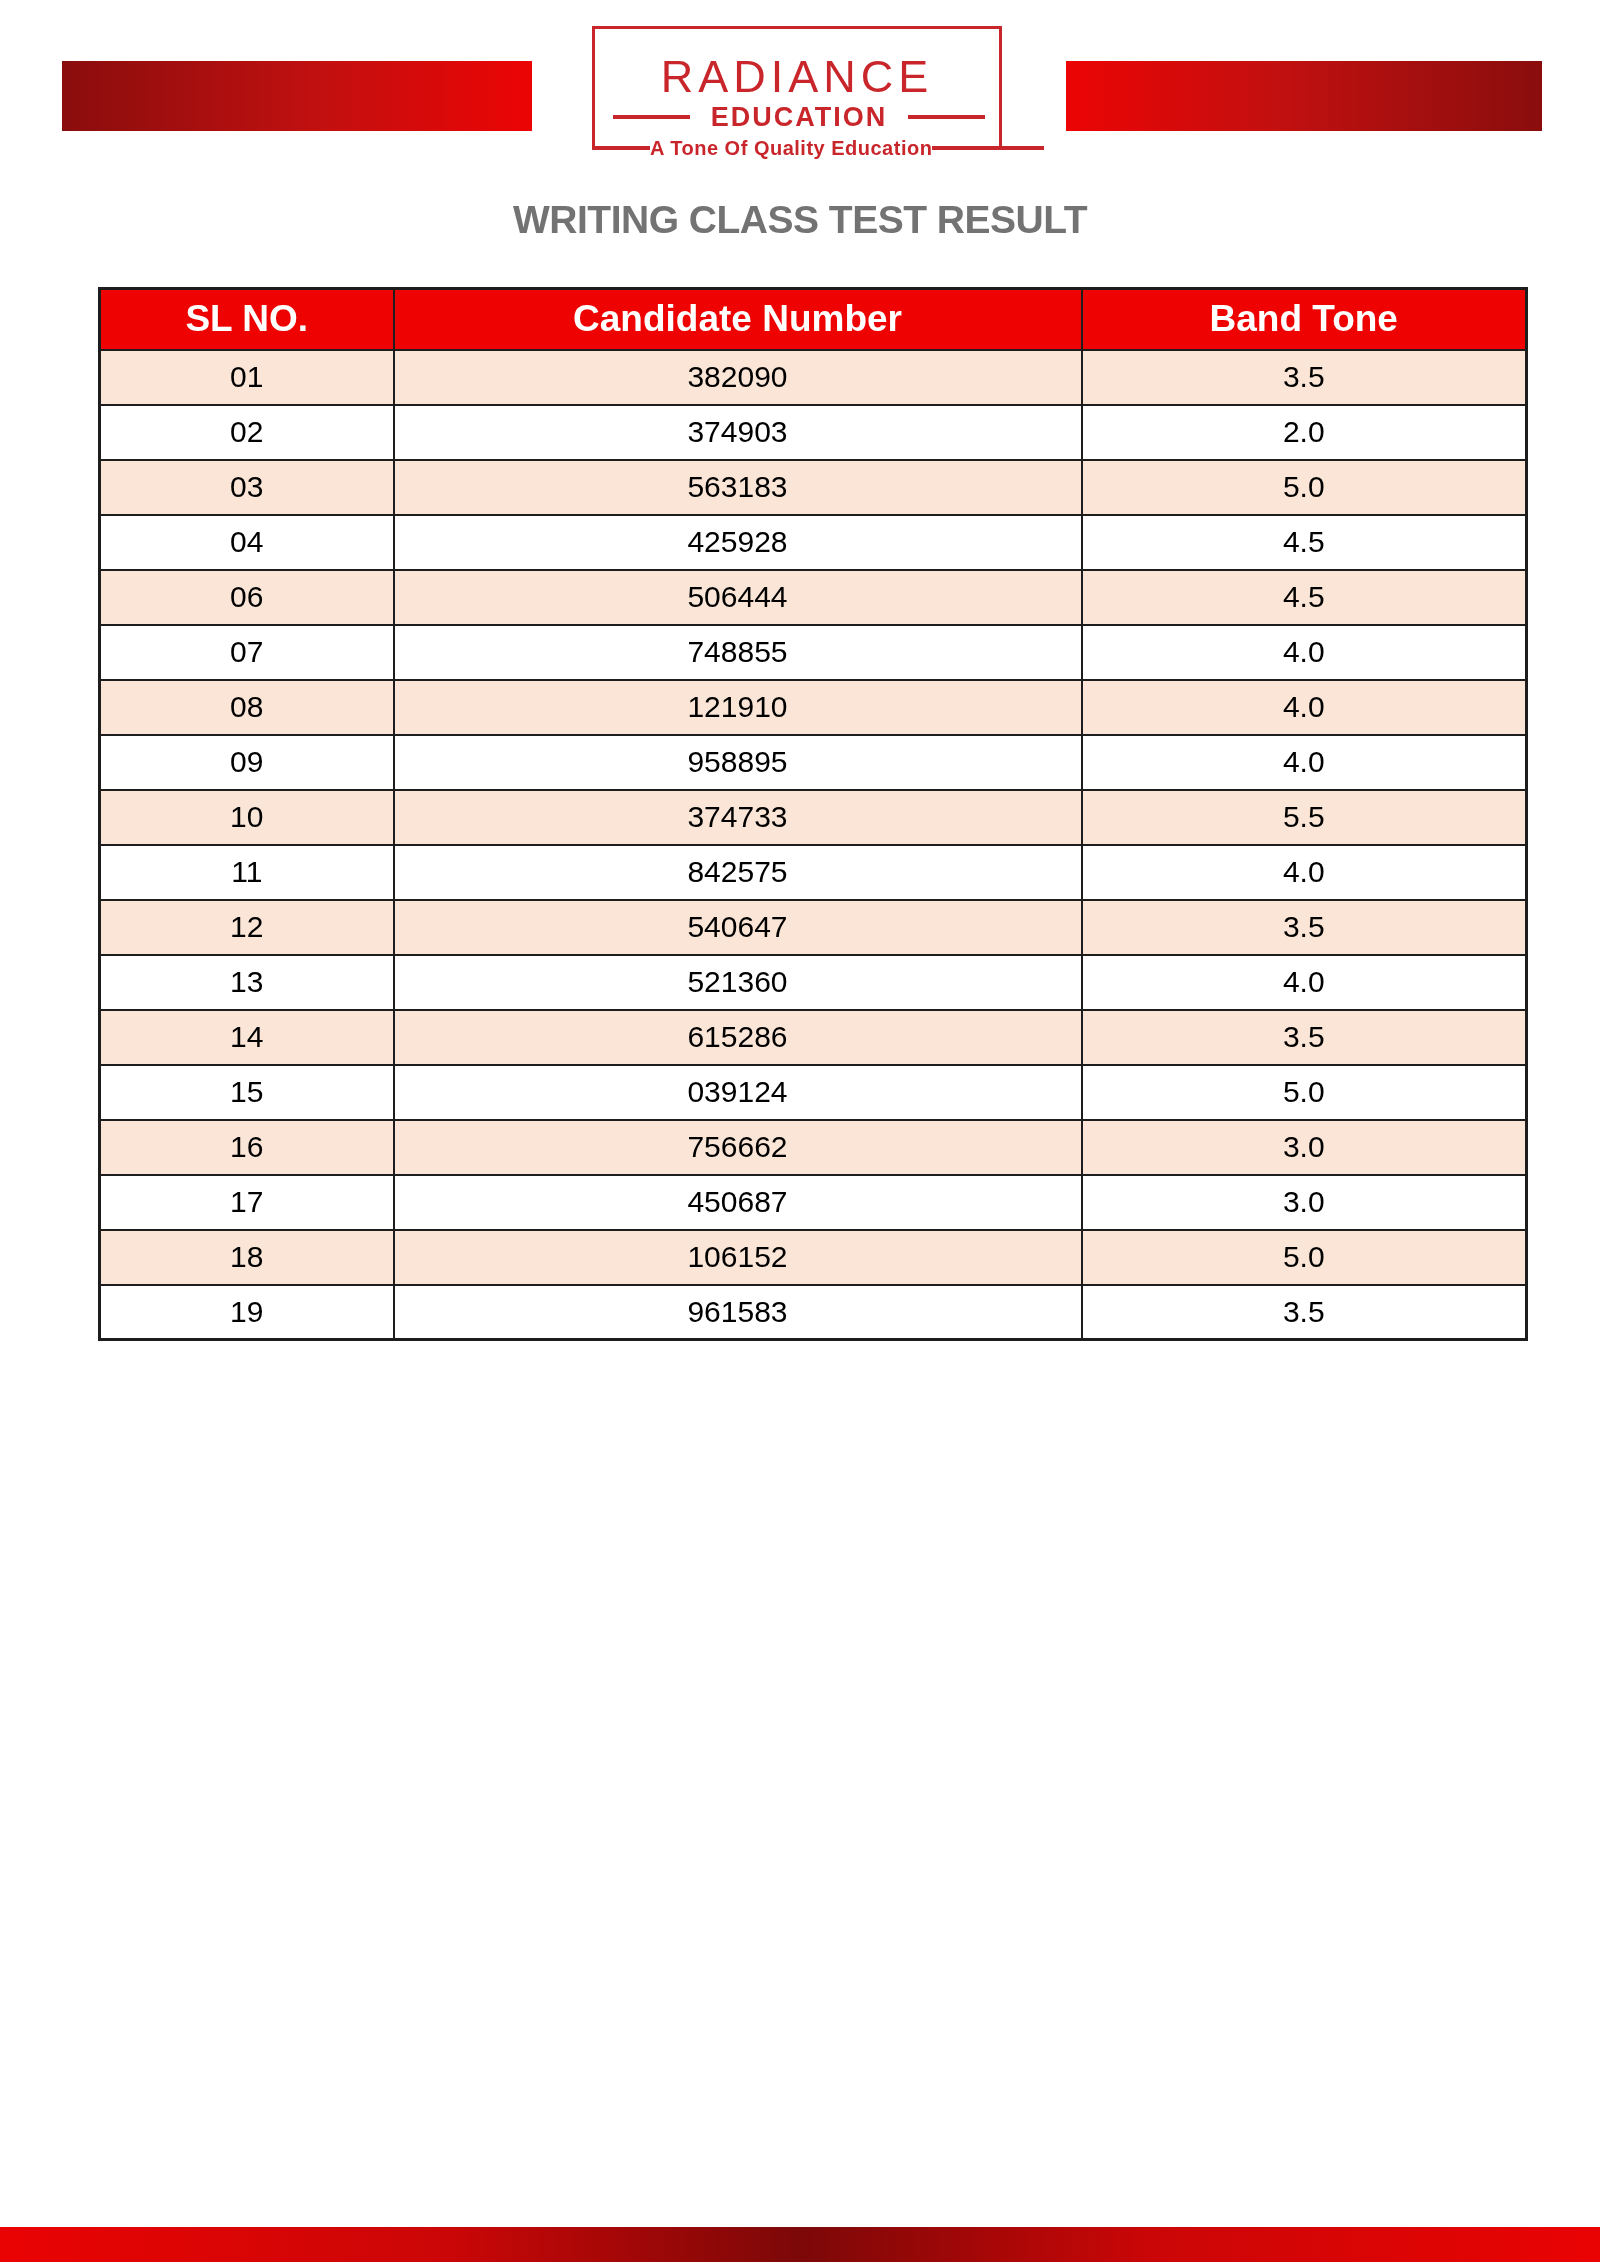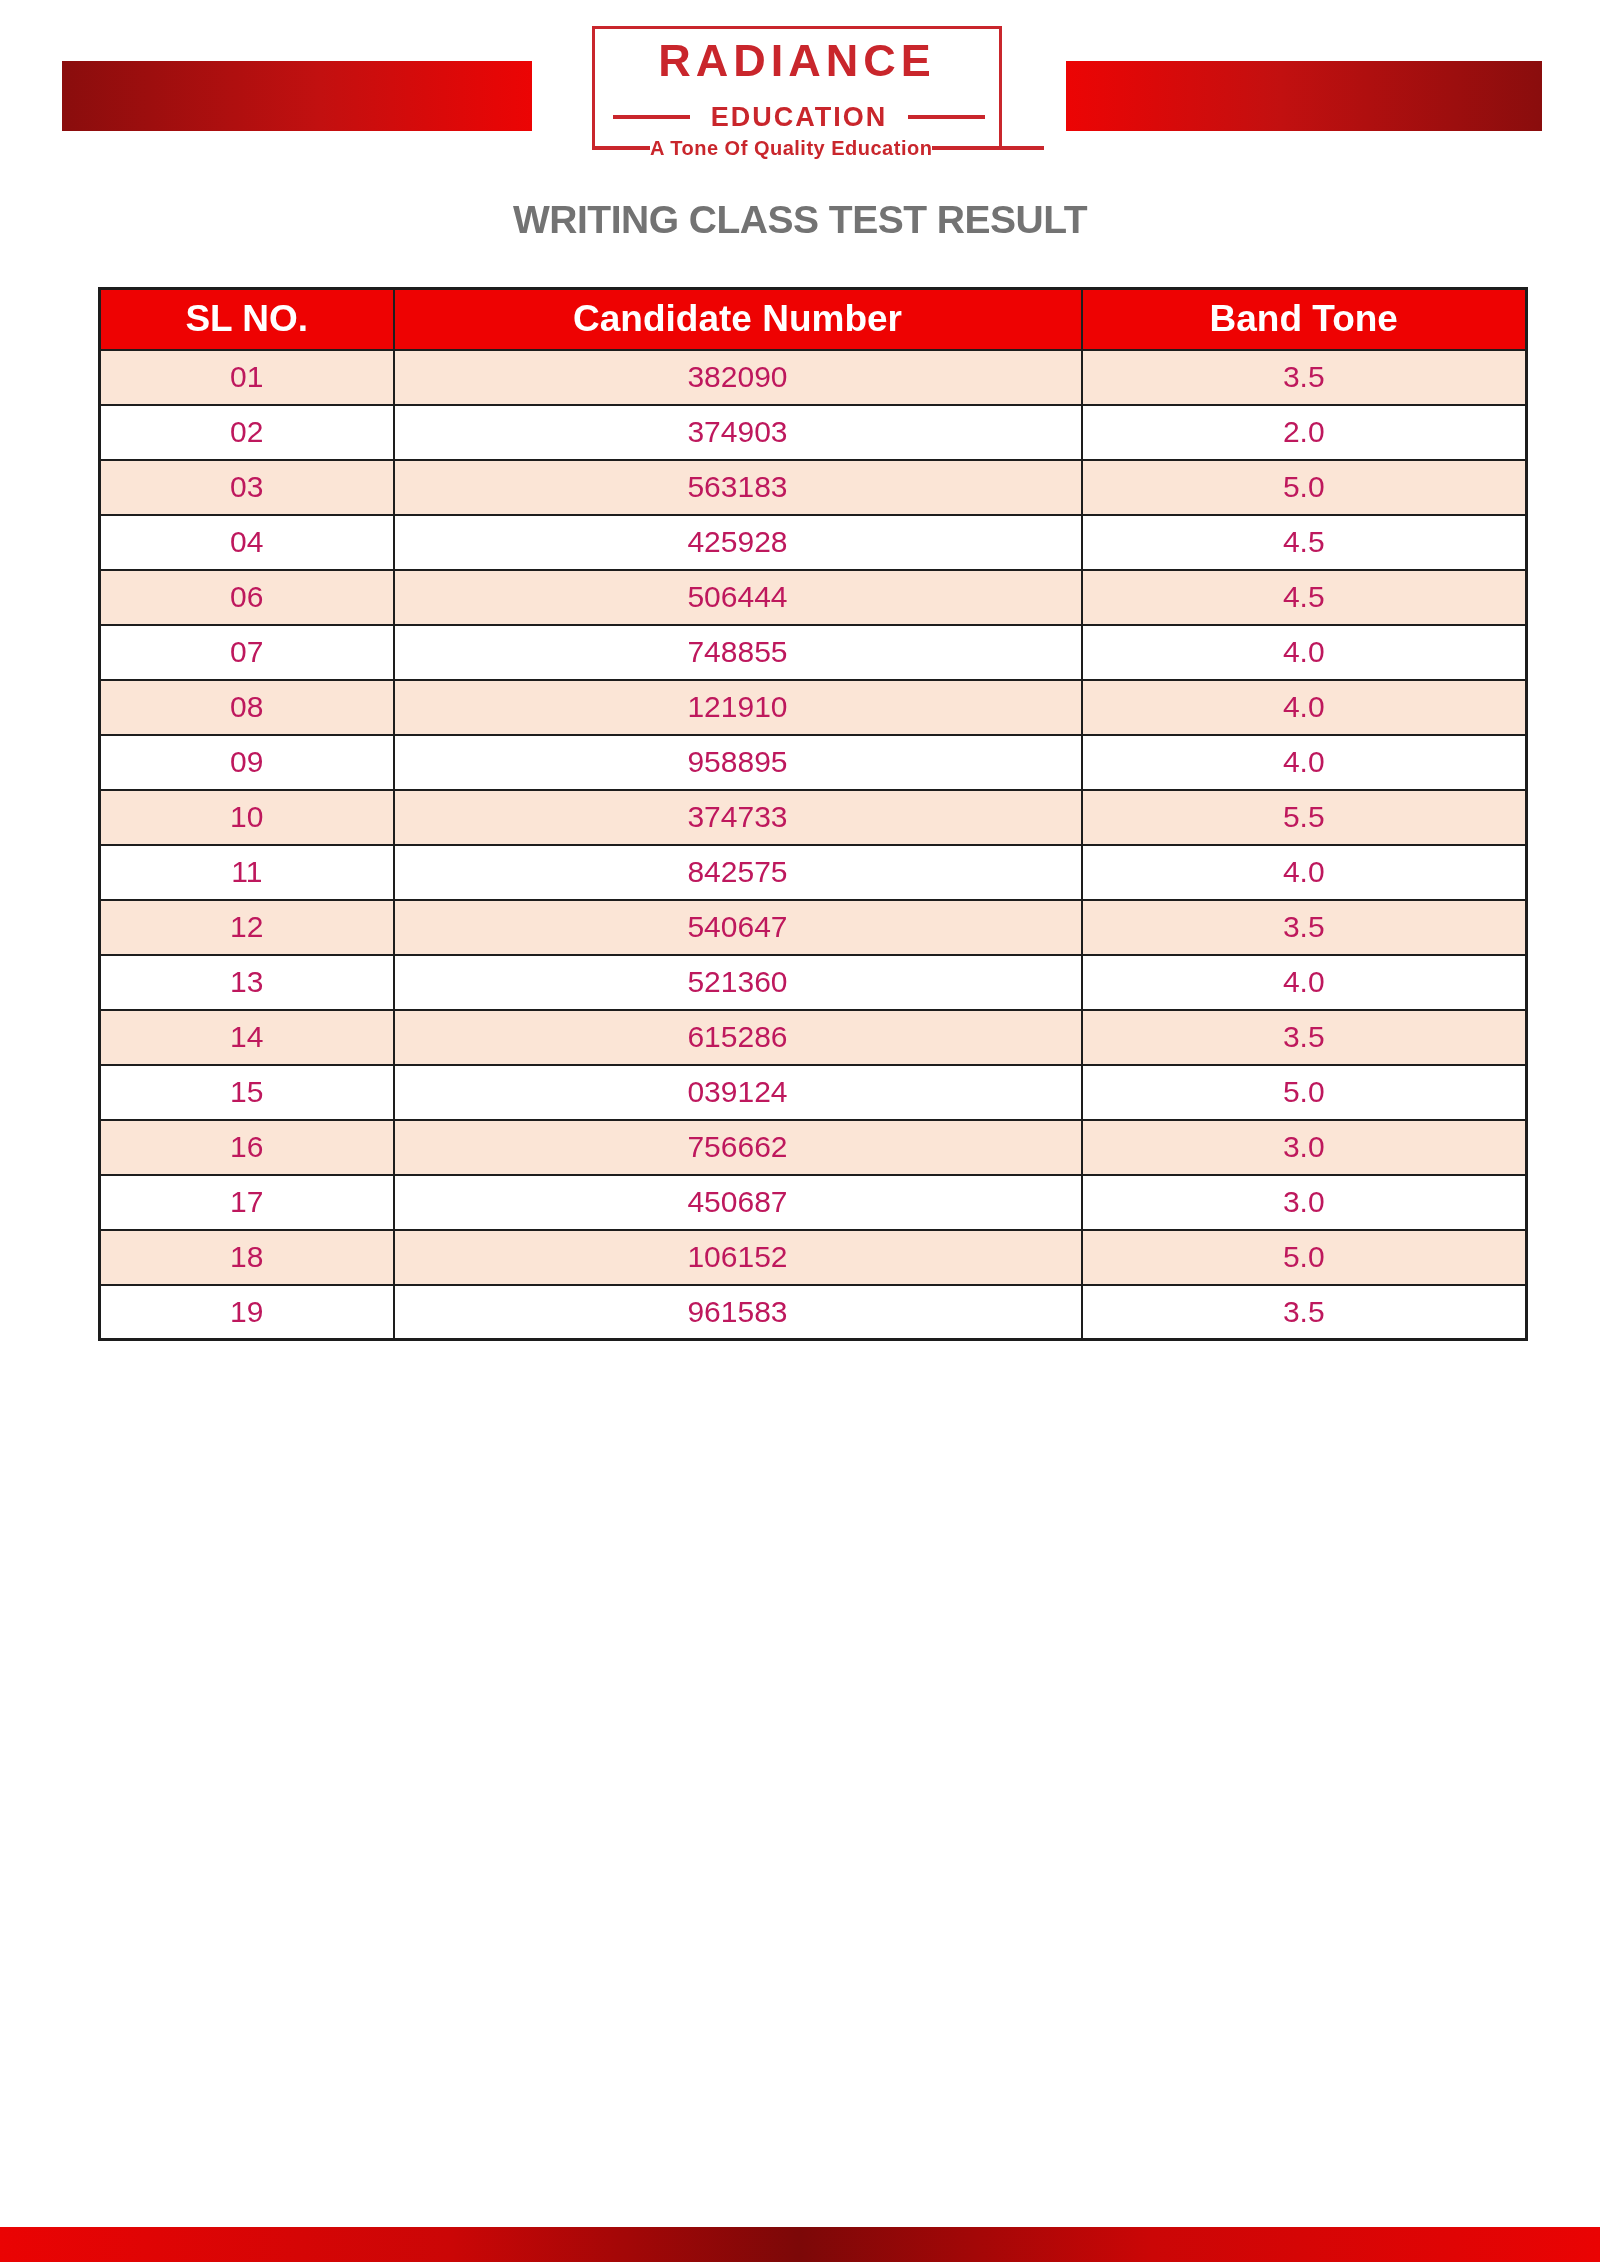--- a/index.html
+++ b/index.html
@@ -33,24 +33,24 @@
   .logo-box {
     position: absolute;
     left: 592px;
     top: 26px;
     width: 410px;
     height: 122px;
     border: 3px solid #c9262c;
     border-bottom: none;
   }
   .brand {
-    margin-top: 6px;
+    margin-top: 22px;
     text-align: center;
     font-size: 45px;
-    font-weight: 700;
+    font-weight: 400;
     letter-spacing: 5px;
     color: #c9262c;
     white-space: nowrap;
   }
   .education-row {
     position: absolute;
     top: 75px;
     left: 18px;
     right: 14px;
     height: 26px;
@@ -114,21 +114,21 @@
     background: #ee0202;
     color: #ffffff;
     font-size: 37px;
     font-weight: 700;
     height: 61px;
     text-align: center;
     border: 2px solid #1d1d1d;
   }
   .results-table td {
     font-size: 30px;
-    color: #be185d;
+    color: #000000;
     height: 55px;
     text-align: center;
     border: 2px solid #1d1d1d;
     background: #ffffff;
   }
   .results-table tbody tr:nth-child(odd) td { background: #fbe5d6; }
 
   
   .bottom-bar {
     position: absolute;

